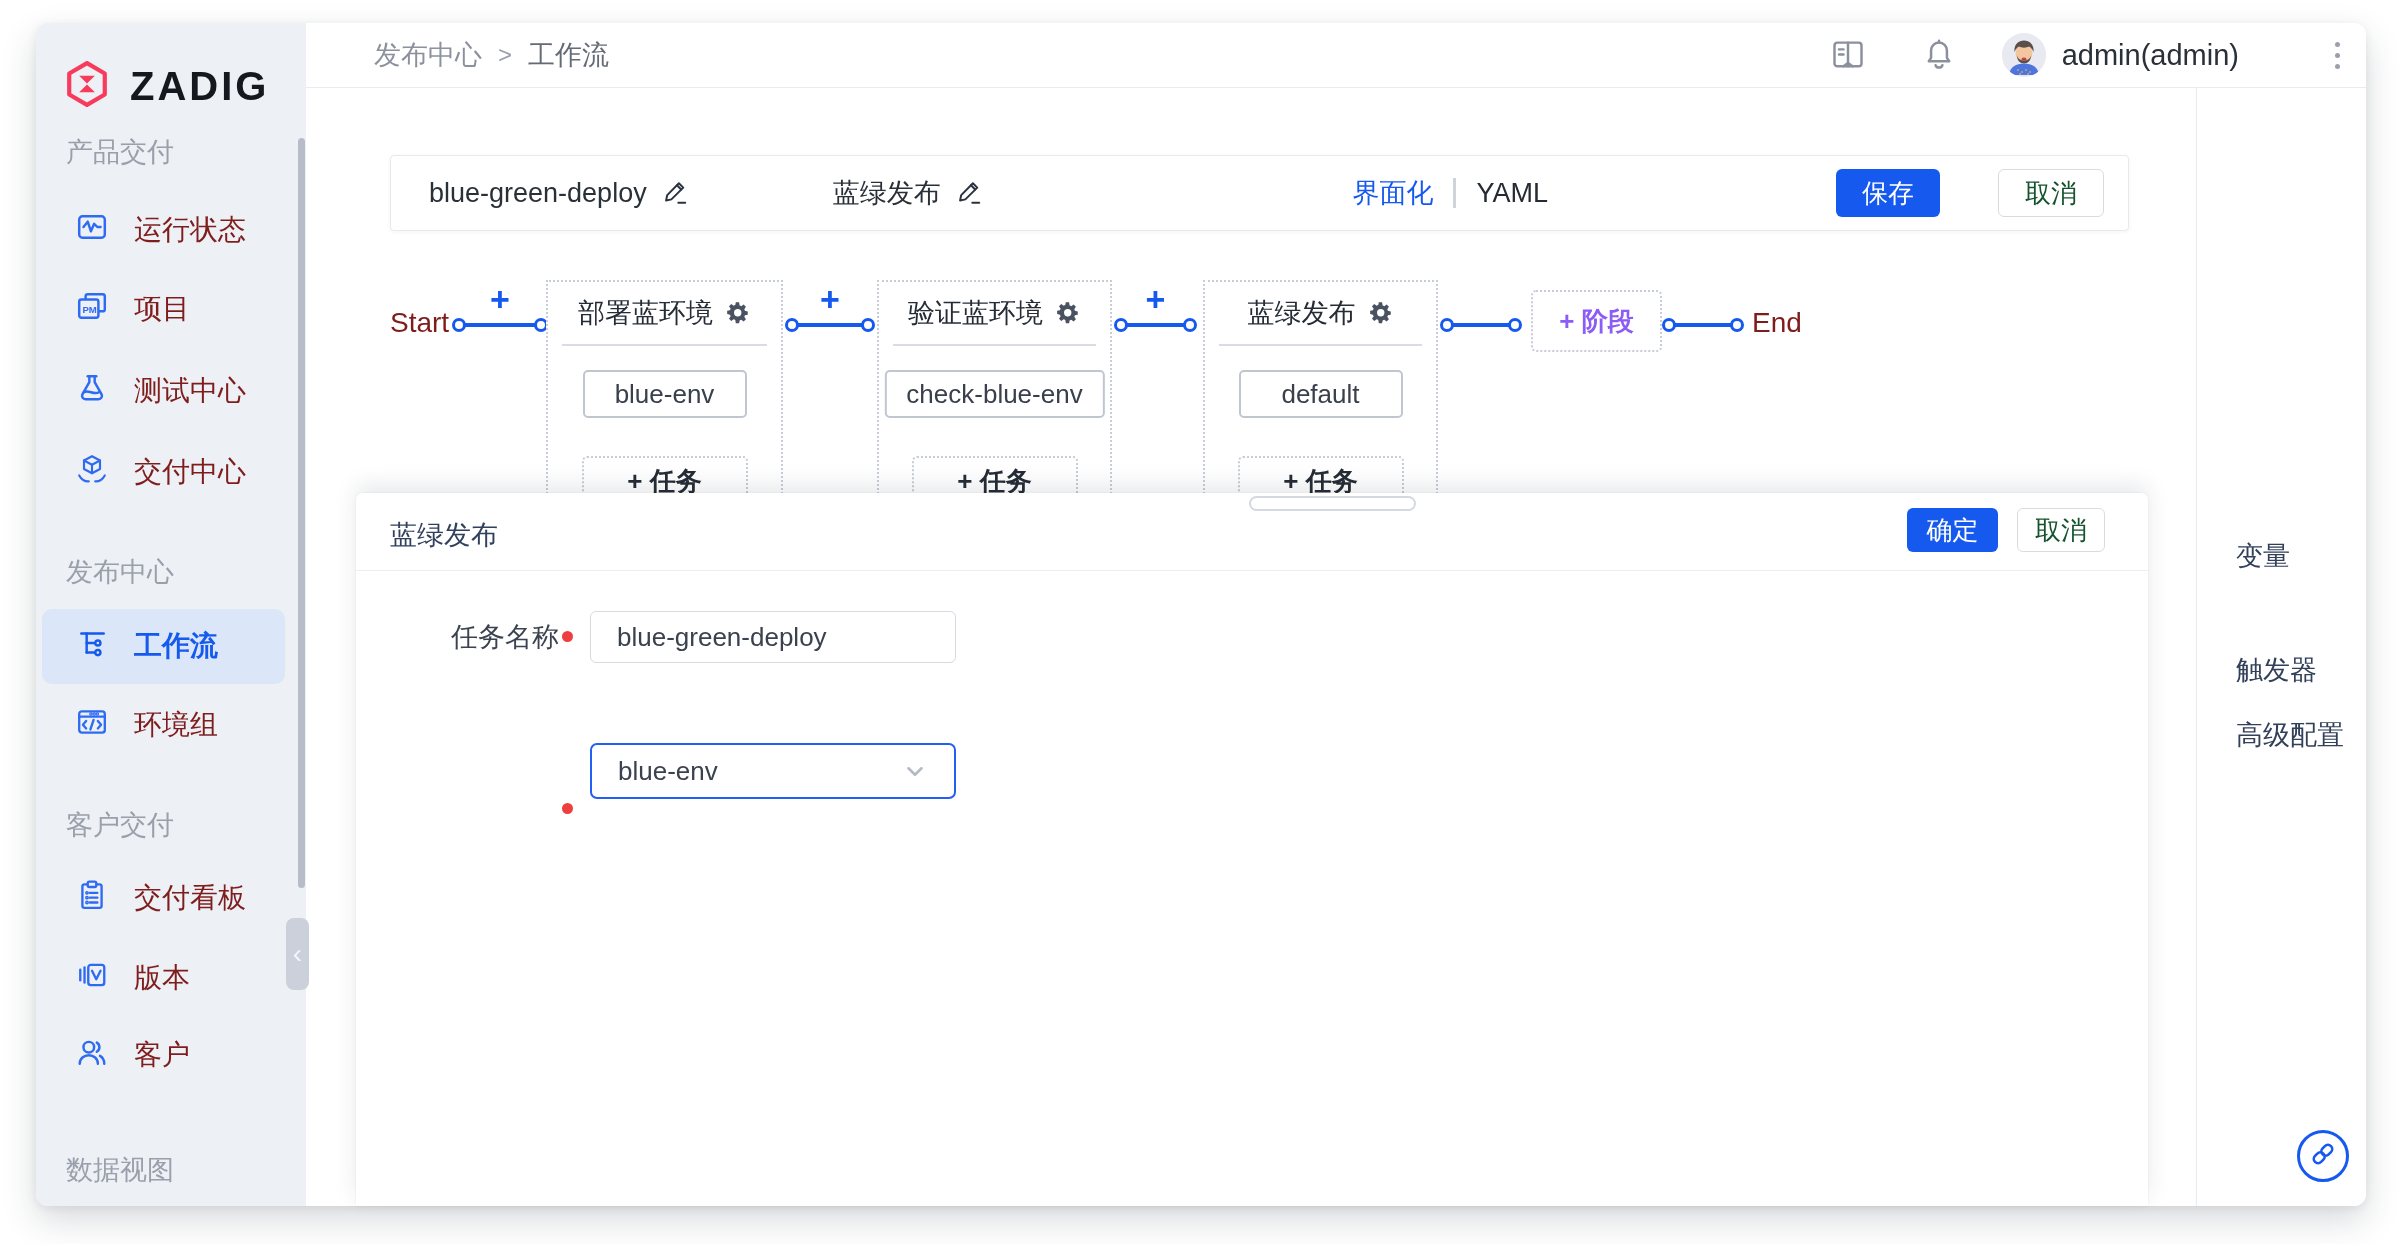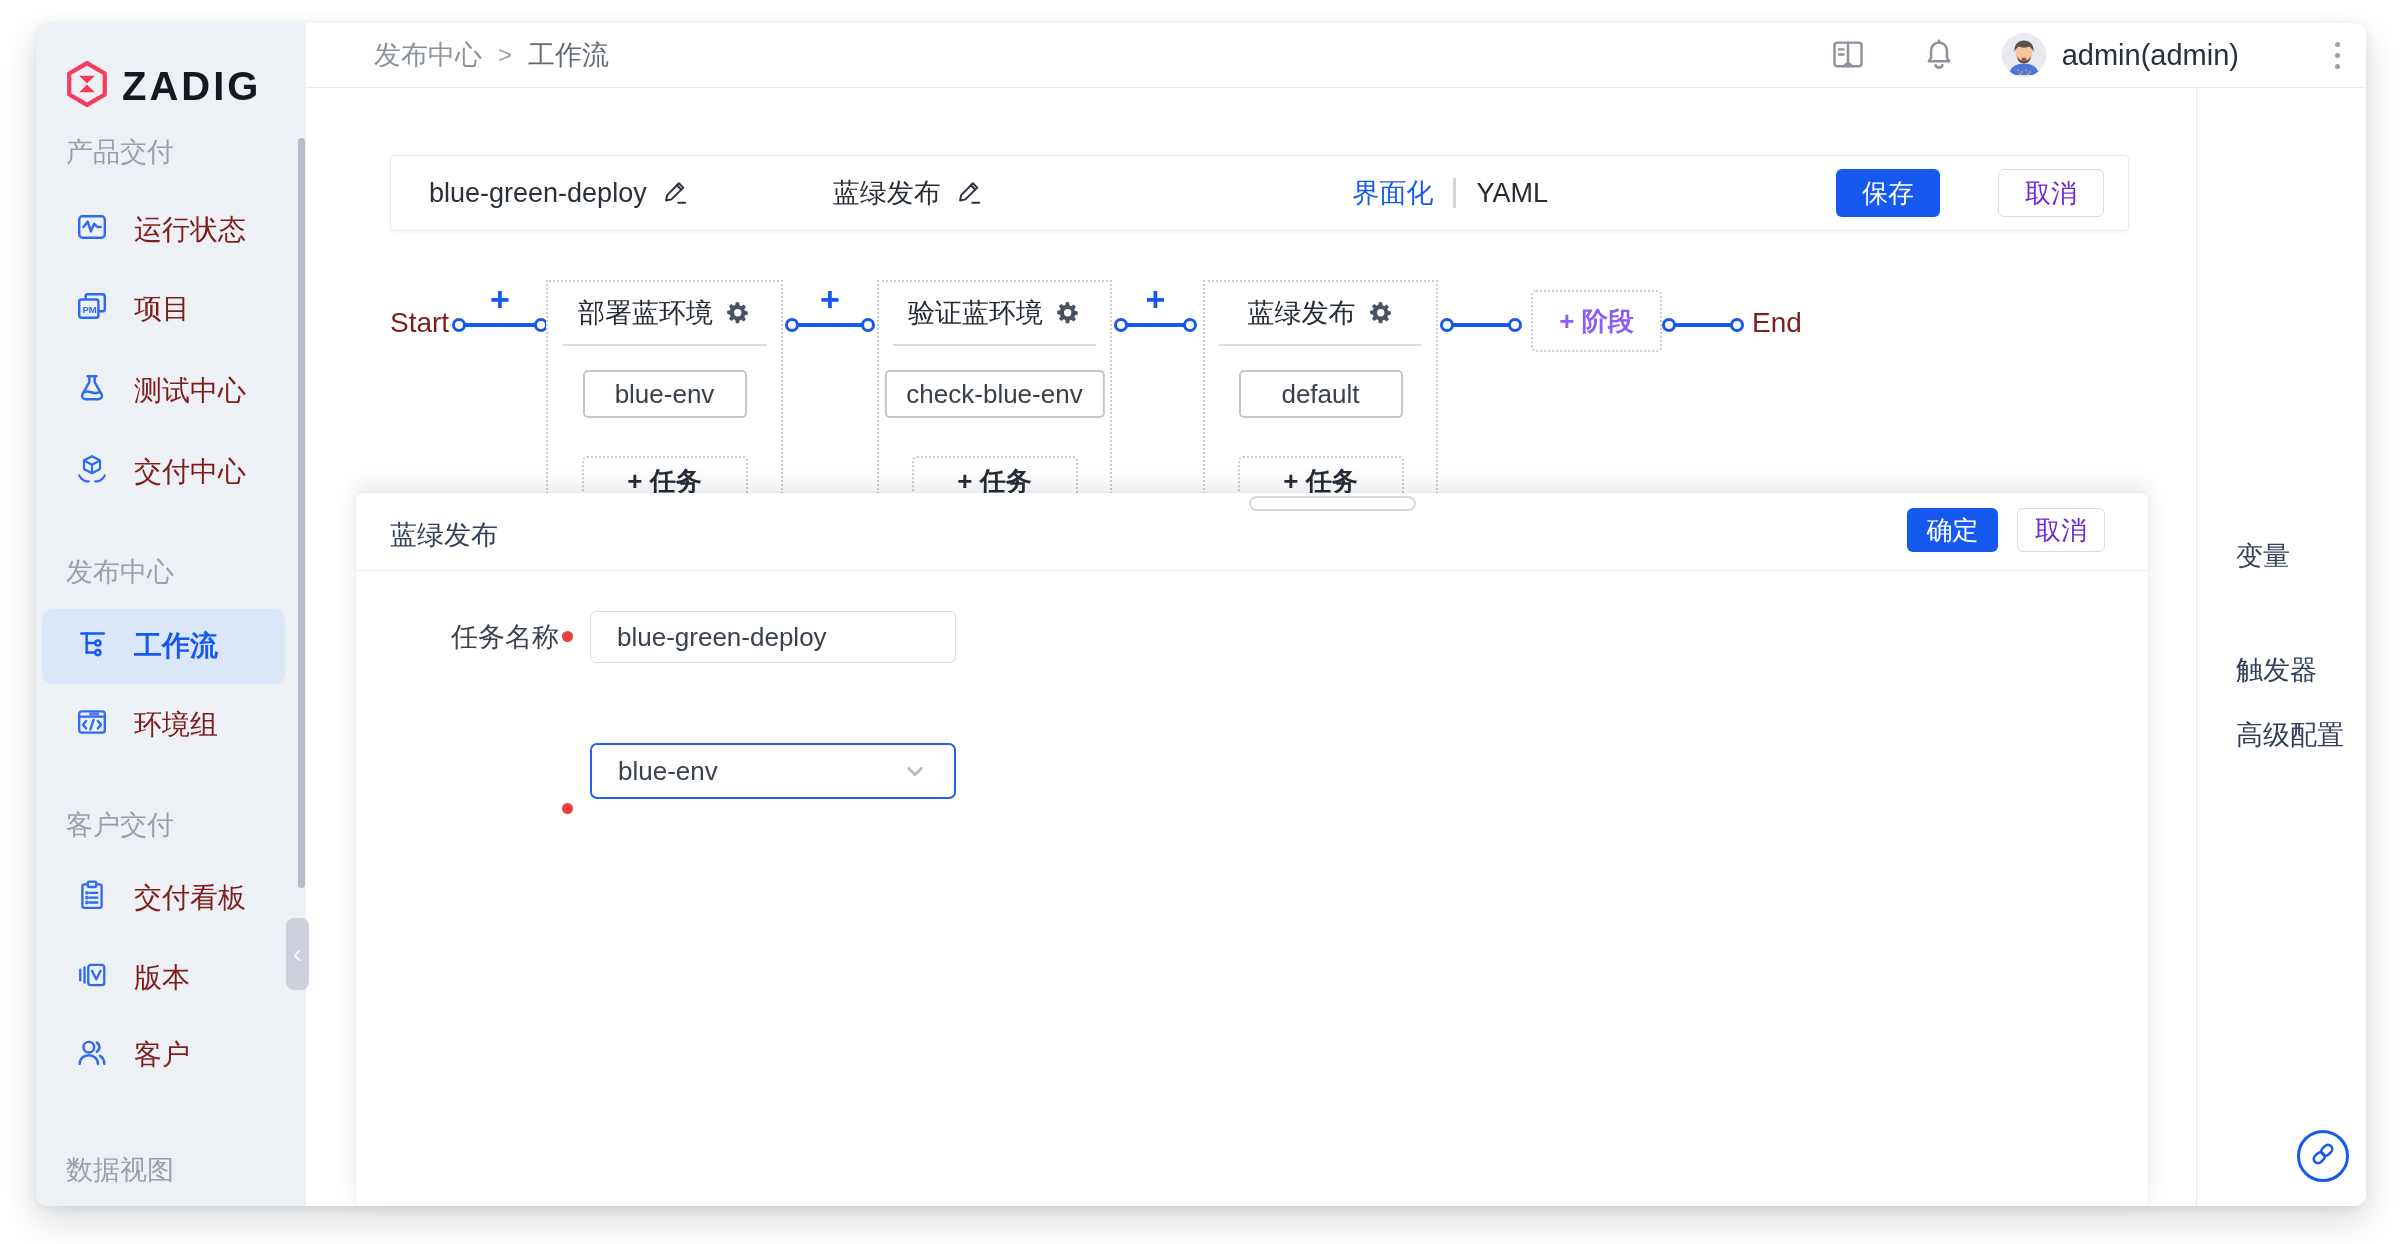--- a/index.html
+++ b/index.html
@@ -5,21 +5,21 @@
   * { box-sizing: border-box; margin: 0; padding: 0; }
   html,body { width:2400px; height:1244px; background:#ffffff; overflow:hidden;
     font-family:"Liberation Sans","DejaVu Sans",sans-serif; }
 
   .app { position:absolute; left:36px; top:23px; width:2330px; height:1183px;
     background:#fff; border-radius:12px; box-shadow:0 14px 34px rgba(40,48,60,.18), 0 2px 8px rgba(40,48,60,.08); }
 
   
   .sidebar { position:absolute; left:0; top:0; width:270px; height:1183px;
     background:#edf0f5; border-radius:12px 0 0 12px; z-index:5; }
-  .logo-row { position:absolute; left:30px; top:38px; display:flex; align-items:center; gap:14px; }
+  .logo-row { position:absolute; left:30px; top:38px; display:flex; align-items:center; gap:22px; }
   .logo-text { font-size:40px; font-weight:bold; letter-spacing:3px; color:#14181f; }
   .side-section { position:absolute; left:30px; height:32px; font-size:27px; color:#99a0ab; line-height:32px; }
   .nav-item { position:absolute; left:40px; height:36px; display:flex; align-items:center; gap:26px;
     font-size:28px; color:#7f1d1d; cursor:pointer; }
   .nav-item svg { flex:0 0 auto; }
   .nav-active-bg { position:absolute; left:6px; top:586px; width:243px; height:75px;
     background:#dbe6f9; border-radius:10px; }
   .nav-item.active { color:#1659ee; font-weight:bold; }
   .side-thumb { position:absolute; right:1px; top:115px; width:7px; height:750px;
     background:#b7bdc8; border-radius:4px; }
@@ -50,21 +50,21 @@
     display:flex; align-items:center; padding:0 24px 0 38px; }
   .wf-name { font-size:27px; color:#2a3038; }
   .edit-pencil { margin-left:14px; cursor:pointer; display:flex; }
   .wf-disp { margin-left:142px; font-size:27px; color:#2a3038; }
   .toggle-group { margin-left:auto; display:flex; align-items:center; }
   .toggle-ui { color:#1659ee; font-size:27px; cursor:pointer; }
   .toggle-div { width:3px; height:30px; background:#d0d4da; margin:0 20px; }
   .toggle-yaml { color:#262b33; font-size:27px; cursor:pointer; }
   .btn-primary { background:#1659ee; color:#fff; font-size:26px; border:none; border-radius:6px;
     height:48px; padding:0 26px; cursor:pointer; }
-  .btn-plain { background:#fff; color:#6d28d9; font-size:26px; border:1px solid #d8dce2; border-radius:6px;
+  .btn-plain { background:#fff; color:#14532d; font-size:26px; border:1px solid #d8dce2; border-radius:6px;
     height:48px; padding:0 26px; cursor:pointer; }
   .wf-header .btn-primary { margin-left:288px; }
   .wf-header .btn-plain { margin-left:58px; }
 
   
   .graph-label { position:absolute; top:219px; font-size:28px; color:#7f1d1d; }
   .conn { position:absolute; top:230px; height:14px; }
   .conn .dot { position:absolute; top:0; width:14px; height:14px; border:3px solid #1659ee;
     background:#fff; border-radius:50%; }
   .conn .dot.l { left:0; } .conn .dot.r { right:0; }

